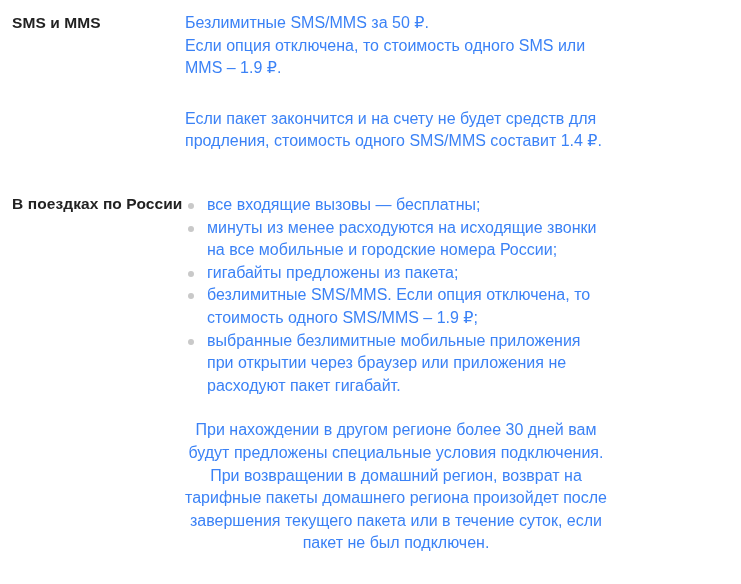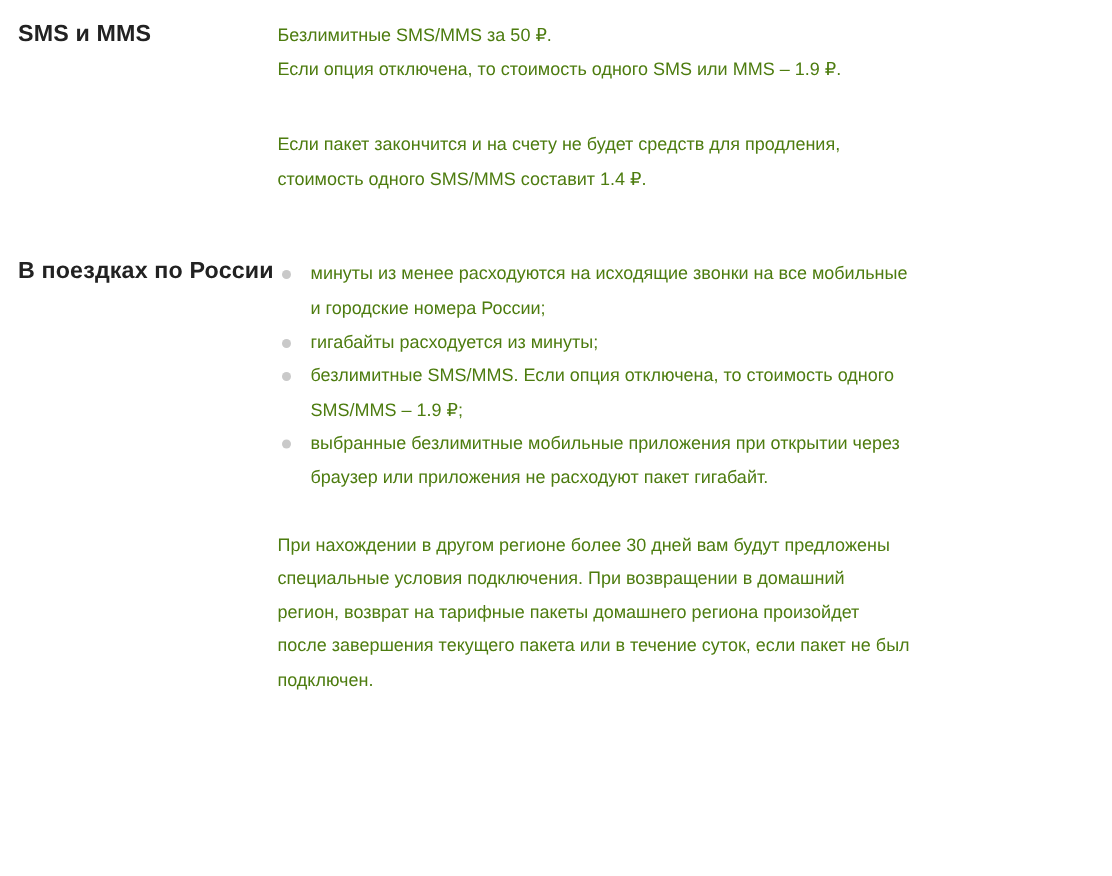--- a/index.html
+++ b/index.html
@@ -32,23 +32,23 @@
     flex: 0 0 173px;
     font-size: 15.5px;
     font-weight: bold;
     color: #222222;
     line-height: 22px;
     letter-spacing: 0.1px;
   }
   .content-col {
     flex: 1 1 auto;
     max-width: 553px;
-    font-size: 12px;
+    font-size: 16px;
     line-height: 22.6px;
-    color: #4d7c0f;
+    color: #3b82f6;
   }
   .para { margin: 0; }
   .para + .para { margin-top: 28px; }
   .line { margin: 0; }
   .bullet-list {
     margin: 1px 0 0 0;
     padding: 0;
     list-style: none;
   }
   .bullet-item {
@@ -62,20 +62,21 @@
     border-radius: 50%;
     background: #c9c9c9;
     margin: 9px 0 0 3px;
   }
   .bullet-text {
     margin-left: 13px;
     flex: 1 1 auto;
   }
   .outro {
     margin-top: 22px;
+    text-align: center;
   }
 </style>
 </head>
 <body>
 
 <div class="page">
 
   <div class="section">
     <div class="label-col">SMS и MMS</div>
     <div class="content-col">
@@ -89,25 +90,29 @@
     </div>
   </div>
 
   <div class="section">
     <div class="label-col">В поездках по России</div>
     <div class="content-col">
 
       <ul class="bullet-list">
         <li class="bullet-item">
           <span class="bullet-dot"></span>
+          <span class="bullet-text">все входящие вызовы — бесплатны;</span>
+        </li>
+        <li class="bullet-item">
+          <span class="bullet-dot"></span>
           <span class="bullet-text">минуты из менее расходуются на исходящие звонки на все мобильные и городские номера России;</span>
         </li>
         <li class="bullet-item">
           <span class="bullet-dot"></span>
-          <span class="bullet-text">гигабайты расходуется из минуты;</span>
+          <span class="bullet-text">гигабайты предложены из пакета;</span>
         </li>
         <li class="bullet-item">
           <span class="bullet-dot"></span>
           <span class="bullet-text">безлимитные SMS/MMS. Если опция отключена, то стоимость одного SMS/MMS – 1.9 ₽;</span>
         </li>
         <li class="bullet-item">
           <span class="bullet-dot"></span>
           <span class="bullet-text">выбранные безлимитные мобильные приложения при открытии через браузер или приложения не расходуют пакет гигабайт.</span>
         </li>
       </ul>

